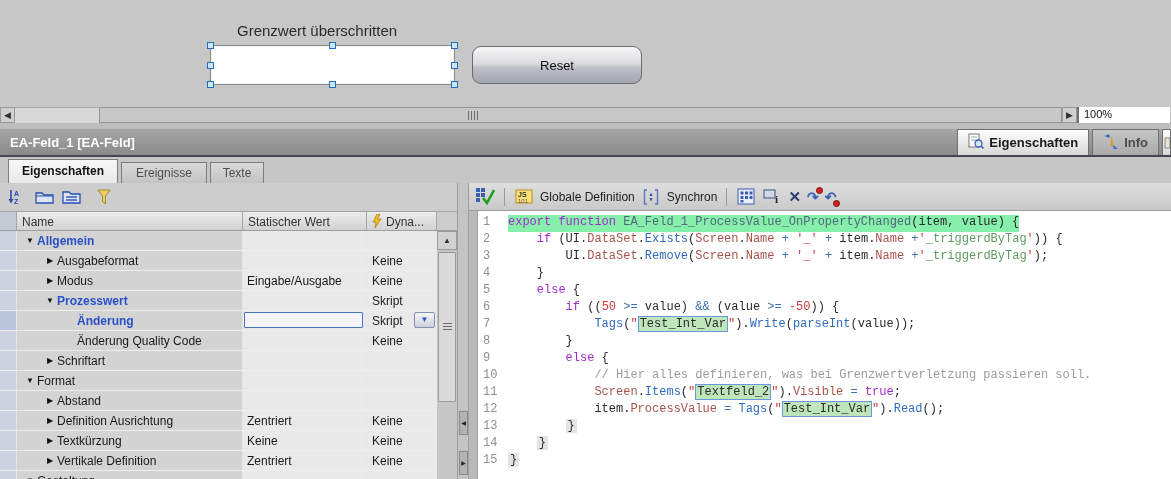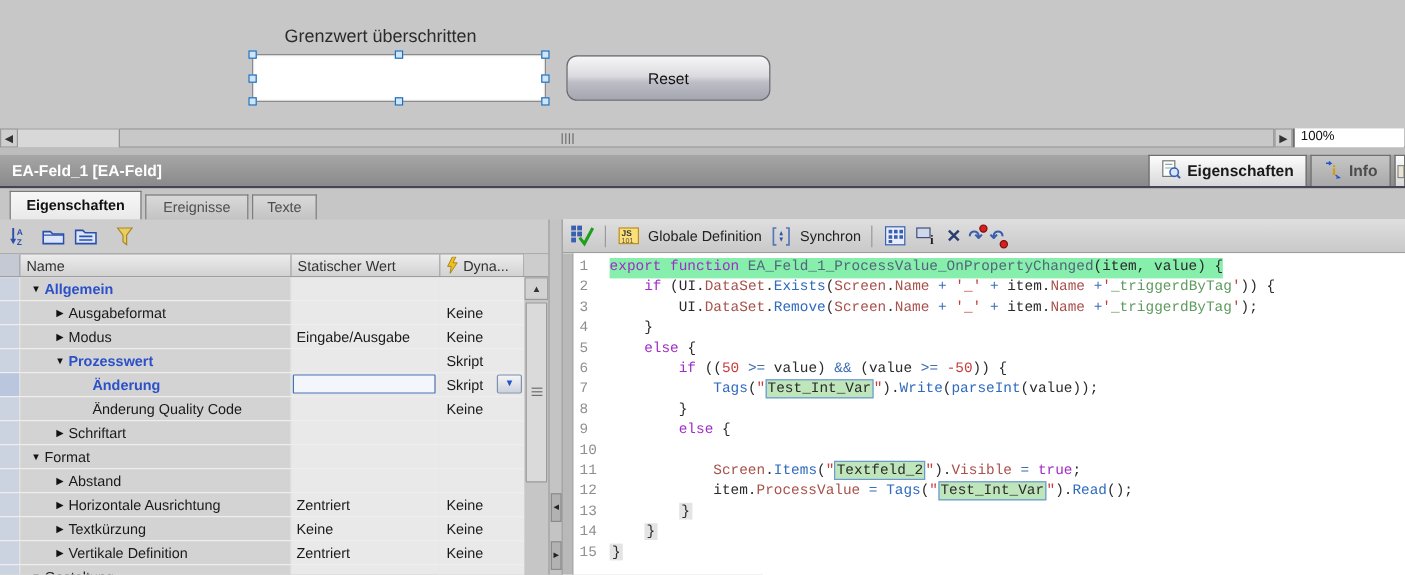--- a/index.html
+++ b/index.html
@@ -332,21 +332,21 @@
                 <span class="nlbl">Abstand</span>
               </div>
               <div class="pc st"></div>
               <div class="pc dy"></div>
             </div>
             <div class="prow">
               <div class="pc sel"></div>
               <div class="pc nm">
                 <span style="width: 26px; flex: 0 0 auto;"></span>
                 <span class="exp">▶</span>
-                <span class="nlbl">Horizontale Ausrichtung</span>
+                <span class="nlbl">Definition Ausrichtung</span>
               </div>
               <div class="pc st">Zentriert</div>
               <div class="pc dy"><span>Keine</span></div>
             </div>
             <div class="prow">
               <div class="pc sel"></div>
               <div class="pc nm">
                 <span style="width: 26px; flex: 0 0 auto;"></span>
                 <span class="exp">▶</span>
                 <span class="nlbl">Textkürzung</span>
@@ -454,21 +454,21 @@
         <div class="ceditor">
             <div class="cline"><span class="lnum">1</span><span class="lcode hl1"><span class="sg-kw">export function </span><span class="sg-fnm">EA_Feld_1_ProcessValue_OnPropertyChanged</span><span class="sg-pl">(item, value) {</span></span></div>
             <div class="cline"><span class="lnum">2</span><span class="lcode"><span class="sg-pl">    </span><span class="sg-kw">if</span><span class="sg-pl"> (UI.</span><span class="sg-prp">DataSet</span><span class="sg-pl">.</span><span class="sg-mth">Exists</span><span class="sg-pl">(</span><span class="sg-prp">Screen</span><span class="sg-pl">.</span><span class="sg-prp">Name</span><span class="sg-op"> + </span><span class="sg-str">'_'</span><span class="sg-op"> + </span><span class="sg-pl">item.</span><span class="sg-prp">Name</span><span class="sg-op"> +</span><span class="sg-str">'</span><span class="sg-sgr">_triggerdByTag</span><span class="sg-str">'</span><span class="sg-pl">)) {</span></span></div>
             <div class="cline"><span class="lnum">3</span><span class="lcode"><span class="sg-pl">        UI.</span><span class="sg-prp">DataSet</span><span class="sg-pl">.</span><span class="sg-mth">Remove</span><span class="sg-pl">(</span><span class="sg-prp">Screen</span><span class="sg-pl">.</span><span class="sg-prp">Name</span><span class="sg-op"> + </span><span class="sg-str">'_'</span><span class="sg-op"> + </span><span class="sg-pl">item.</span><span class="sg-prp">Name</span><span class="sg-op"> +</span><span class="sg-str">'</span><span class="sg-sgr">_triggerdByTag</span><span class="sg-str">'</span><span class="sg-pl">);</span></span></div>
             <div class="cline"><span class="lnum">4</span><span class="lcode"><span class="sg-pl">    }</span></span></div>
             <div class="cline"><span class="lnum">5</span><span class="lcode"><span class="sg-pl">    </span><span class="sg-kw">else</span><span class="sg-pl"> {</span></span></div>
             <div class="cline"><span class="lnum">6</span><span class="lcode"><span class="sg-pl">        </span><span class="sg-kw">if</span><span class="sg-pl"> ((</span><span class="sg-num">50</span><span class="sg-op"> &gt;= </span><span class="sg-pl">value) </span><span class="sg-op">&amp;&amp;</span><span class="sg-pl"> (value </span><span class="sg-op">&gt;= </span><span class="sg-num">-50</span><span class="sg-pl">)) {</span></span></div>
             <div class="cline"><span class="lnum">7</span><span class="lcode"><span class="sg-pl">            </span><span class="sg-mth">Tags</span><span class="sg-pl">(</span><span class="sg-str">"</span><span class="sg-tag">Test_Int_Var</span><span class="sg-str">"</span><span class="sg-pl">).</span><span class="sg-mth">Write</span><span class="sg-pl">(</span><span class="sg-mth">parseInt</span><span class="sg-pl">(value));</span></span></div>
             <div class="cline"><span class="lnum">8</span><span class="lcode"><span class="sg-pl">        }</span></span></div>
             <div class="cline"><span class="lnum">9</span><span class="lcode"><span class="sg-pl">        </span><span class="sg-kw">else</span><span class="sg-pl"> {</span></span></div>
-            <div class="cline"><span class="lnum">10</span><span class="lcode"><span class="sg-pl">            </span></span></div>
+            <div class="cline"><span class="lnum">10</span><span class="lcode"><span class="sg-pl">            </span><span class="sg-cmt">// Hier alles definieren, was bei Grenzwertverletzung passieren soll.</span></span></div>
             <div class="cline"><span class="lnum">11</span><span class="lcode"><span class="sg-pl">            </span><span class="sg-prp">Screen</span><span class="sg-pl">.</span><span class="sg-mth">Items</span><span class="sg-pl">(</span><span class="sg-str">"</span><span class="sg-tag">Textfeld_2</span><span class="sg-str">"</span><span class="sg-pl">).</span><span class="sg-prp">Visible</span><span class="sg-op"> = </span><span class="sg-kw">true</span><span class="sg-pl">;</span></span></div>
             <div class="cline"><span class="lnum">12</span><span class="lcode"><span class="sg-pl">            item.</span><span class="sg-prp">ProcessValue</span><span class="sg-op"> = </span><span class="sg-mth">Tags</span><span class="sg-pl">(</span><span class="sg-str">"</span><span class="sg-tag">Test_Int_Var</span><span class="sg-str">"</span><span class="sg-pl">).</span><span class="sg-mth">Read</span><span class="sg-pl">();</span></span></div>
             <div class="cline"><span class="lnum">13</span><span class="lcode"><span class="sg-pl">        </span><span class="sg-brc">}</span></span></div>
             <div class="cline"><span class="lnum">14</span><span class="lcode"><span class="sg-pl">    </span><span class="sg-brc">}</span></span></div>
             <div class="cline"><span class="lnum">15</span><span class="lcode"><span class="sg-brc">}</span></span></div>
           </div>
       </div>
     </div>
   </div>
 </div>

